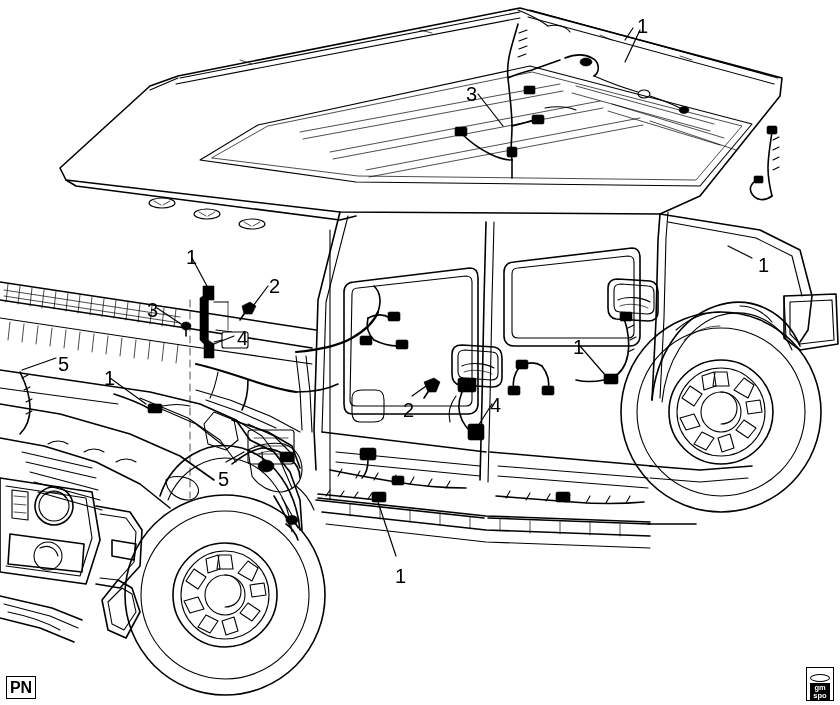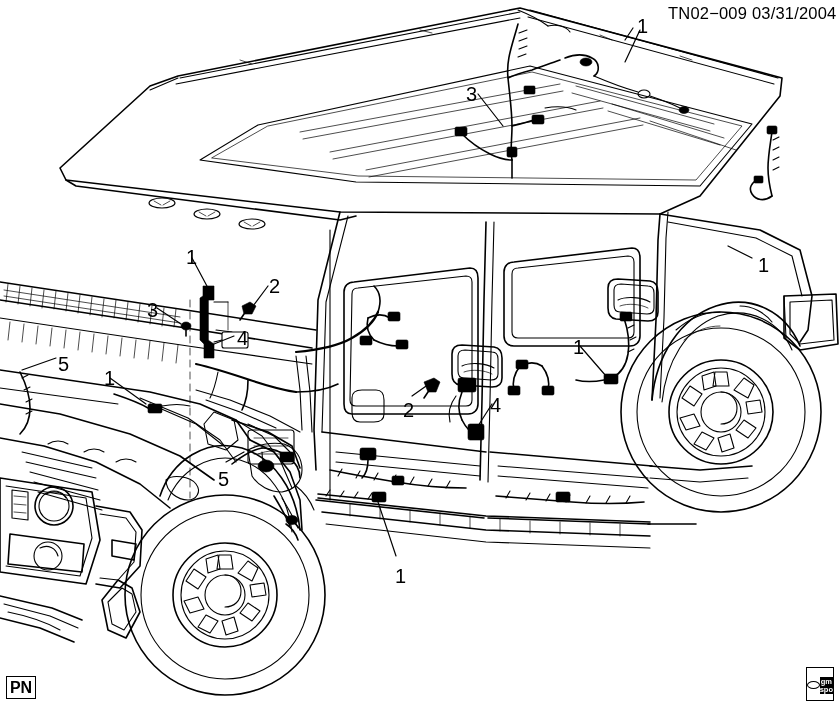--- a/index.html
+++ b/index.html
@@ -26,21 +26,21 @@
     position:absolute;left:6px;top:676px;
     width:28px;height:21px;border:1.6px solid #000;background:#fff;
     display:flex;align-items:center;justify-content:center;
   }
   #pn-box span{font-size:16px;font-weight:700;line-height:1;}
 
   
   #gmspo{
     position:absolute;left:806px;top:667px;width:28px;height:34px;
     border:1.8px solid #000;background:#fff;box-sizing:border-box;
-    display:flex;flex-direction:row;align-items:center;
+    display:flex;flex-direction:column;align-items:center;
     justify-content:flex-end;padding-top:2px;
   }
   #gmspo .oval{
     width:20px;height:8px;border:1.4px solid #000;border-radius:50%;
     background:#fff;box-sizing:border-box;
   }
   #gmspo .mark{
     margin-top:1px;width:20px;background:#000;color:#fff;
     font-size:7.5px;line-height:7.5px;font-weight:700;
     text-align:center;padding:1px 0;font-family:"Liberation Sans", sans-serif;
@@ -474,21 +474,20 @@
       <path class="leader" d="M492 404 L478 426"></path>
 
       <path class="leader" d="M226 462 L244 452"></path>
 
       <path class="leader" d="M396 556 L376 496"></path>
 
       <path class="leader" d="M633 28 L625 40"></path>
     </g>
   </svg>
 
-  <div id="header-text">TN02−009  03/31/2004</div>
 
   <div class="callout" style="left:637px;top:16px;">1</div>
   <div class="callout" style="left:466px;top:84px;">3</div>
   <div class="callout" style="left:758px;top:255px;">1</div>
   <div class="callout" style="left:186px;top:247px;">1</div>
   <div class="callout" style="left:269px;top:276px;">2</div>
   <div class="callout" style="left:147px;top:300px;">3</div>
   <div class="callout" style="left:237px;top:328px;">4</div>
   <div class="callout" style="left:58px;top:354px;">5</div>
   <div class="callout" style="left:104px;top:368px;">1</div>

